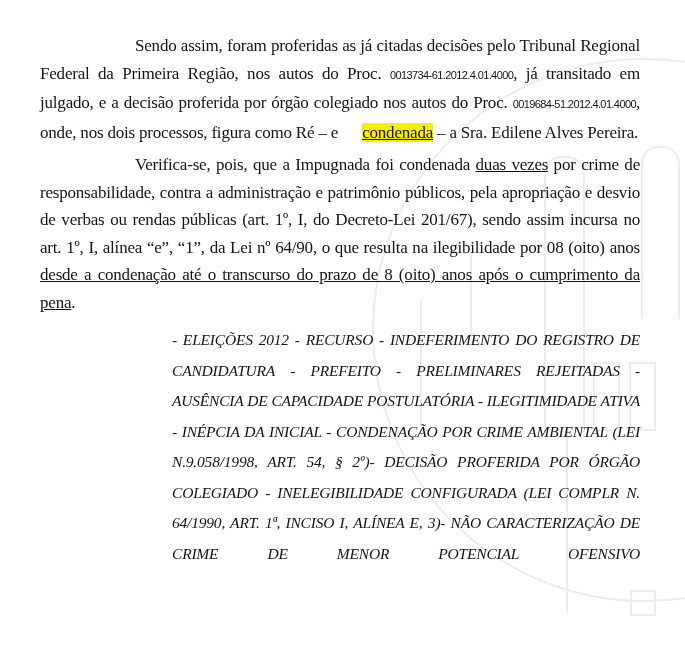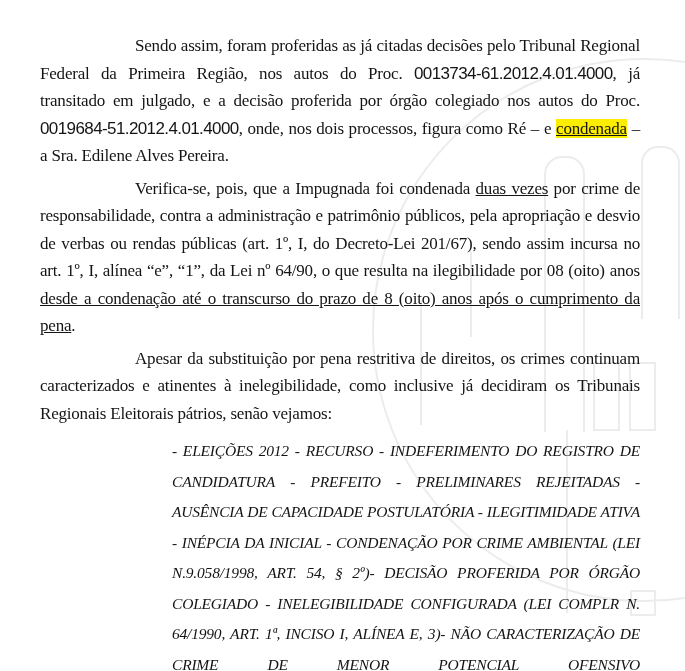--- a/index.html
+++ b/index.html
@@ -56,24 +56,24 @@
     font-size: 15.5px;
     line-height: 30.5px;
     letter-spacing: -0.2px;
     font-style: italic;
     text-align: justify;
     text-align-last: justify;
     text-indent: 0;
   }
   .bold { font-weight: 400; }
   .underline { text-decoration: underline; }
-  .highlight { background: var(--hl, #fdee00); }
+  .highlight { background: var(--hl, #fdee00); margin-left: 20px; }
   .narrow {
     font-family: "Liberation Sans", sans-serif;
-    font-size: 17px;
+    font-size: 11px;
     letter-spacing: -0.6px;
     margin-top: 42px;
   }
 </style>
 </head>
 <body style="background: rgb(255, 255, 255); color: rgb(20, 20, 20);">
 
 <div class="page">
 
   <div class="watermark">
@@ -86,18 +86,17 @@
     <div class="wm wm-line-2"></div>
     <div class="wm wm-line-3"></div>
     <div class="wm wm-sq-1"></div>
   </div>
 
   <div class="content">
     <p class="body-par"><span class="bold">Sendo assim, foram proferidas as já citadas decisões pelo Tribunal Regional Federal da Primeira Região, nos autos do Proc. </span><span class="bold narrow">0013734-61.2012.4.01.4000</span><span class="bold">, já transitado em julgado, e a decisão proferida por órgão colegiado nos autos do Proc. </span><span class="bold narrow">0019684-51.2012.4.01.4000</span><span class="bold">, onde, nos dois processos, figura como Ré – e </span><span class="bold underline highlight">condenada</span><span class="bold"> – a Sra. Edilene Alves Pereira.</span></p>
 
     <p class="body-par"><span>Verifica-se, pois, que a Impugnada foi condenada </span><span class="bold underline">duas vezes</span><span> por </span><span class="bold">crime de responsabilidade, contra a administração e patrimônio públicos, pela apropriação e desvio de verbas ou rendas públicas (art. 1º, I, do Decreto-Lei 201/67)</span><span>, sendo assim incursa no </span><span class="bold">art. 1º, I, alínea “e”, “1”, da Lei nº 64/90</span><span>, o que resulta na </span><span class="bold">ilegibilidade por 08 (oito) anos </span><span class="bold underline">desde a condenação até o transcurso do prazo de 8 (oito) anos após o cumprimento da pena</span><span>.</span></p>
 
-    <p class="body-par"><span class="bold">Apesar da substituição por pena restritiva de direitos, os crimes continuam caracterizados e atinentes à inelegibilidade, como inclusive já decidiram os Tribunais Regionais Eleitorais pátrios, senão vejamos:</span></p>
 
     <p class="quote-par"><span class="italic">- ELEIÇÕES 2012 - RECURSO - INDEFERIMENTO DO REGISTRO DE CANDIDATURA - PREFEITO - PRELIMINARES REJEITADAS - AUSÊNCIA DE CAPACIDADE POSTULATÓRIA - ILEGITIMIDADE ATIVA - INÉPCIA DA INICIAL - CONDENAÇÃO POR CRIME AMBIENTAL (LEI N.9.058/1998, ART. 54, § 2º)- DECISÃO PROFERIDA POR ÓRGÃO COLEGIADO - INELEGIBILIDADE CONFIGURADA (LEI COMPLR N. 64/1990, ART. 1ª, INCISO I, ALÍNEA E, 3)- NÃO CARACTERIZAÇÃO DE CRIME DE MENOR POTENCIAL OFENSIVO</span></p>
   </div>
 
 </div>
 
 </body></html>

